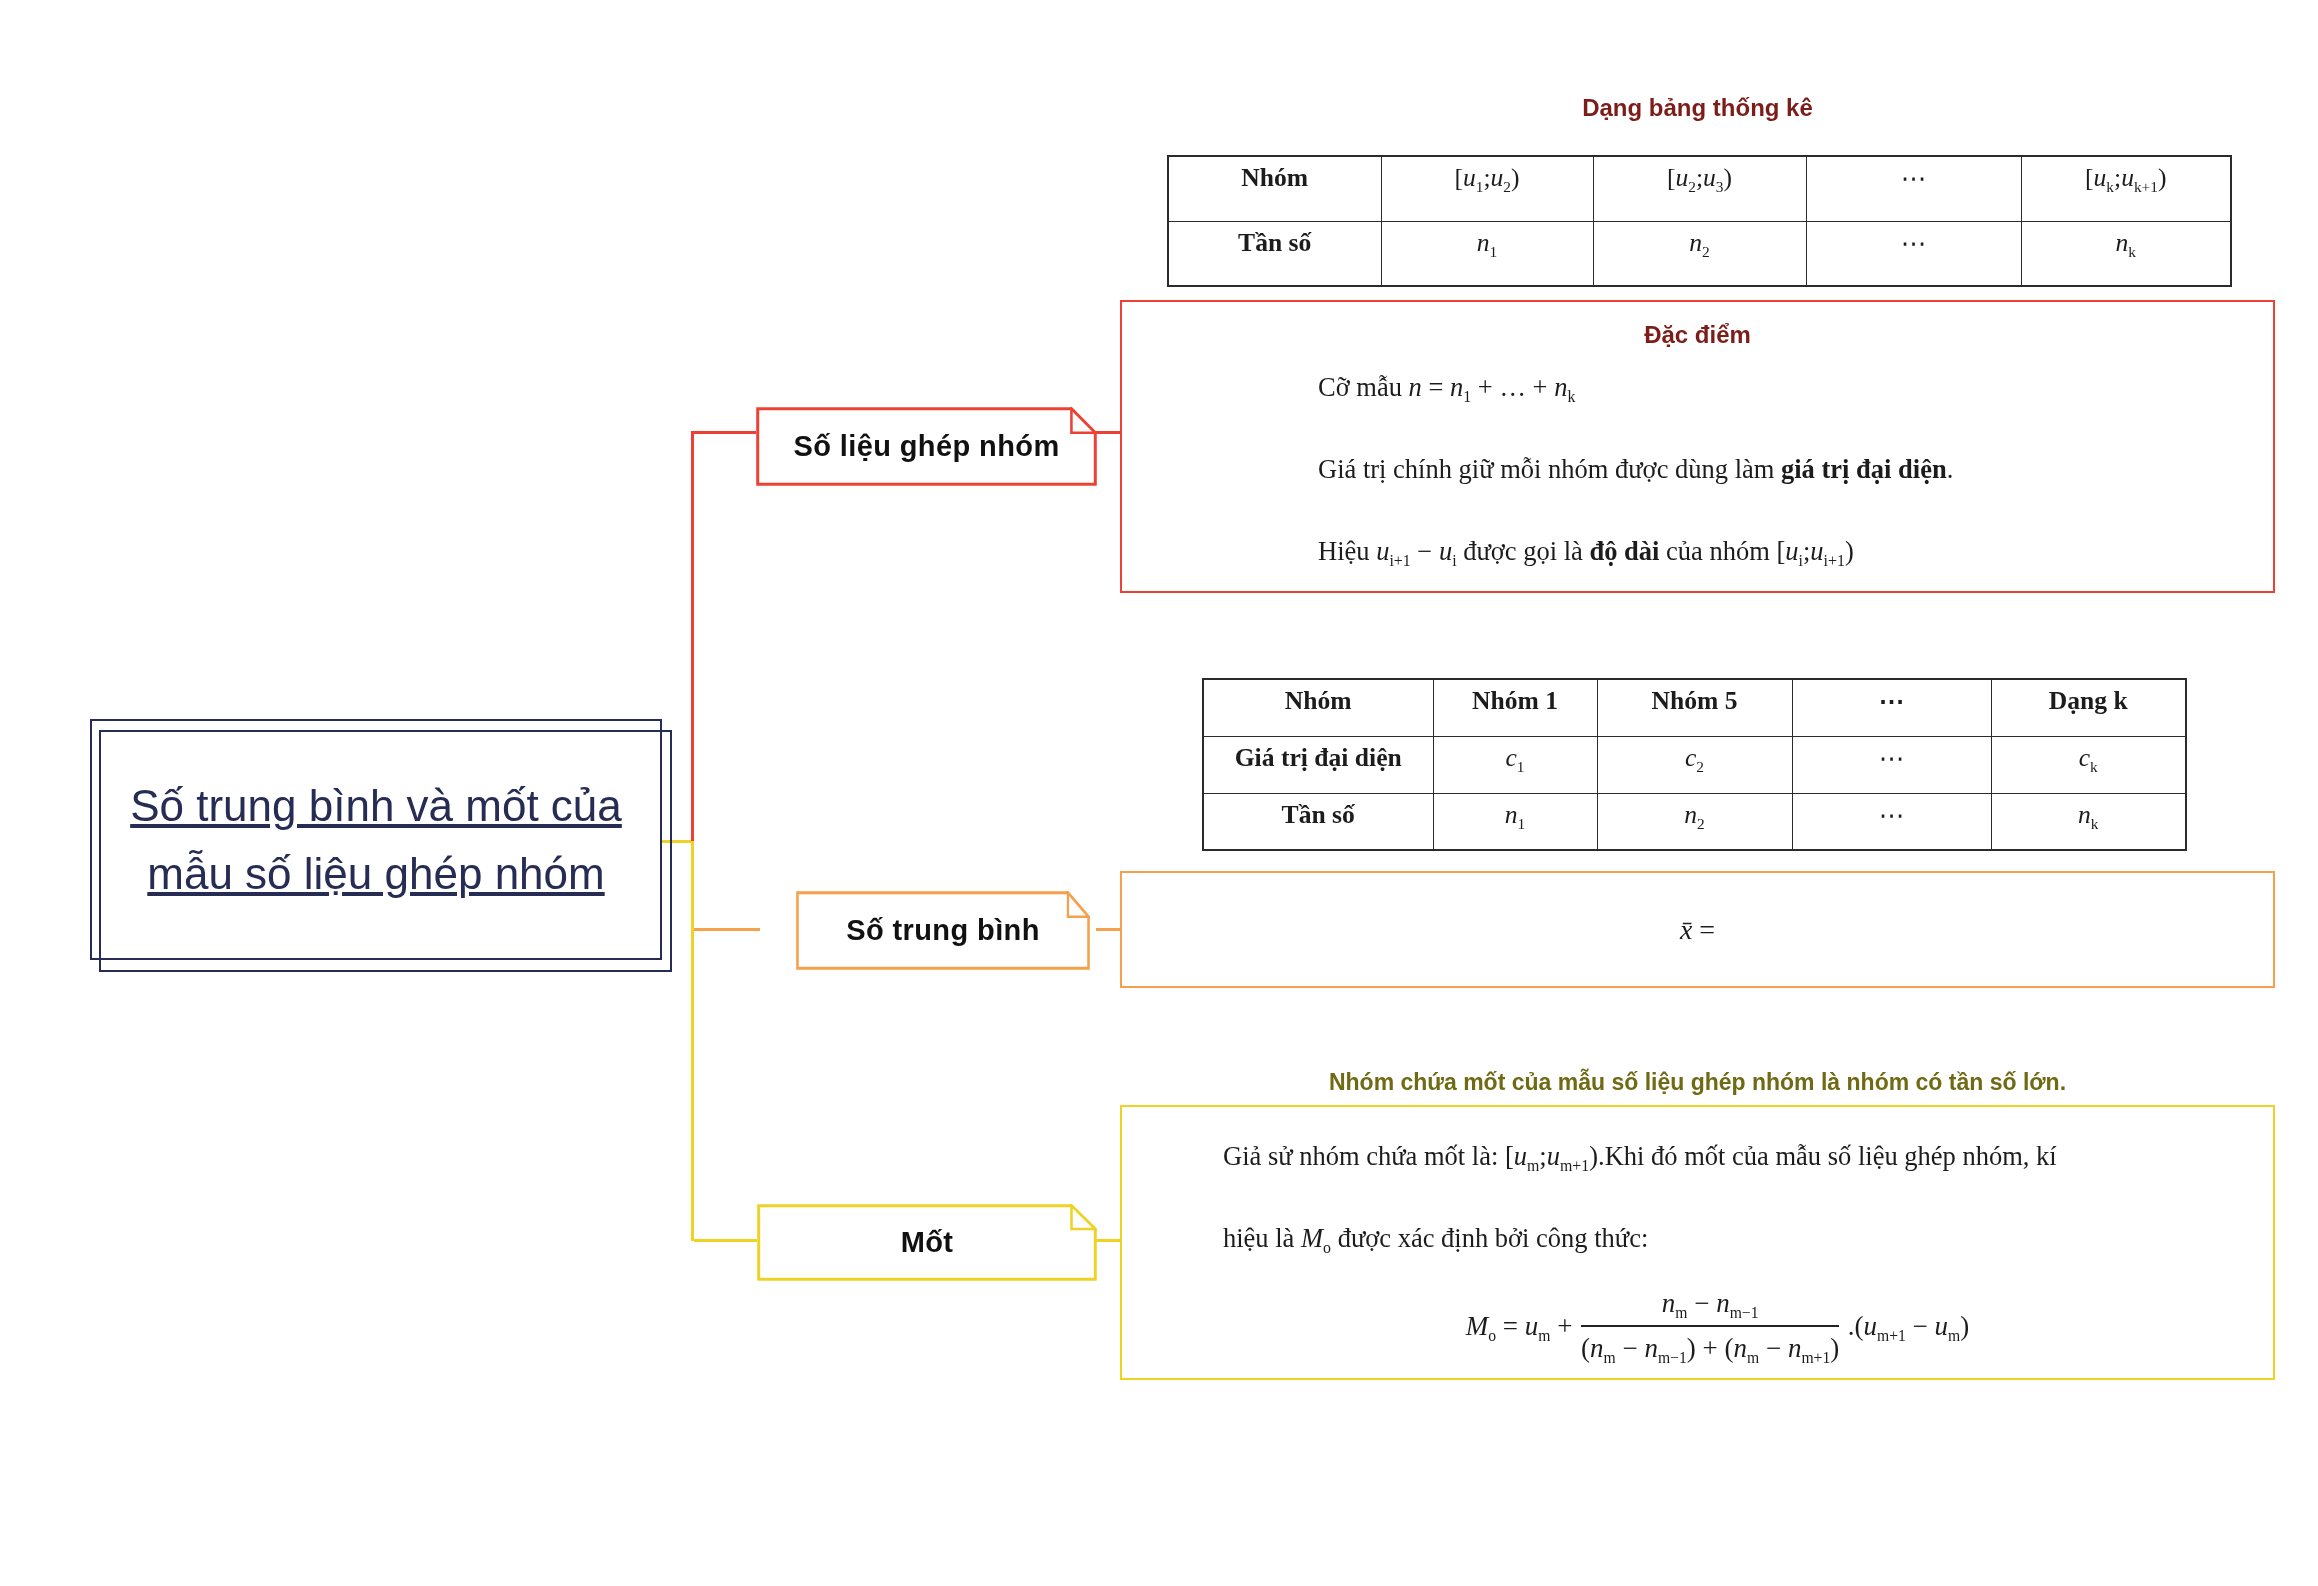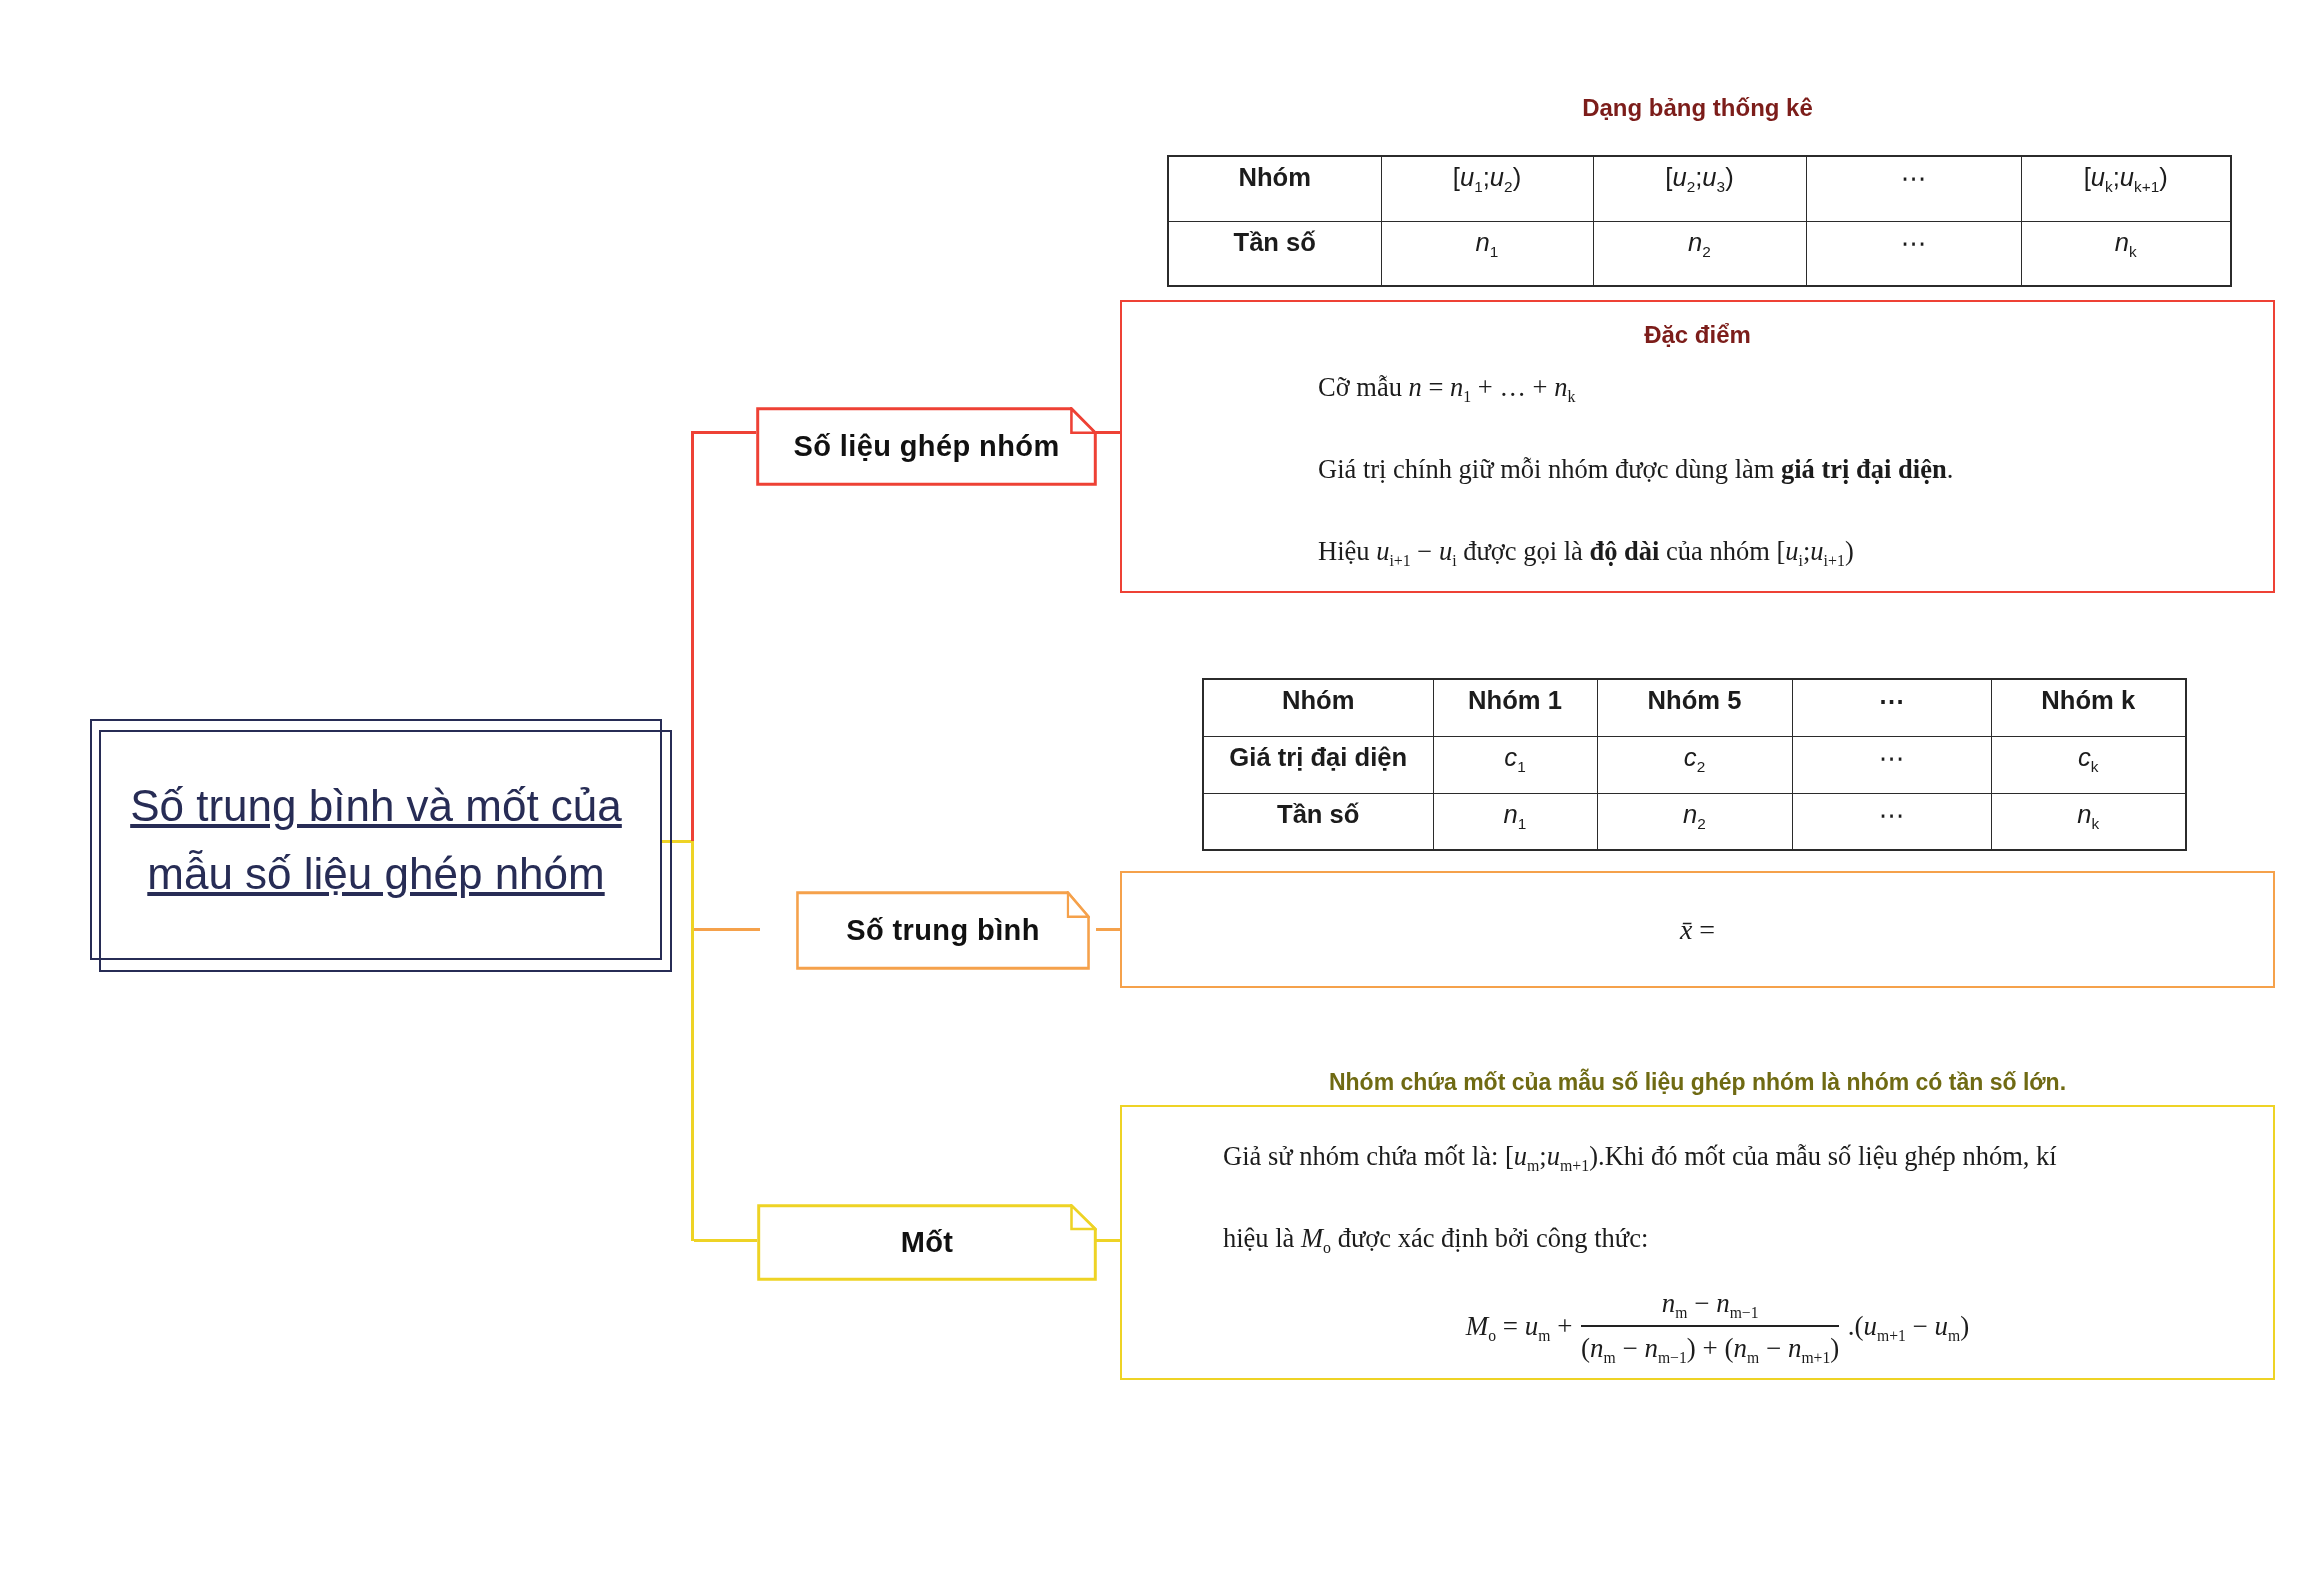--- a/index.html
+++ b/index.html
@@ -65,21 +65,21 @@
   
   .serif{font-family:"Liberation Serif",serif;font-size:26.5px;color:var(--ink);}
   .serif sub{font-size:60%;line-height:0;}
   .mathline{position:absolute;white-space:nowrap;}
 
   
   table{border-collapse:collapse;table-layout:fixed;background:#fff;
         border:2.6px solid var(--tborder);position:absolute;z-index:2;}
   td{
     border:1.7px solid var(--tborder);text-align:center;vertical-align:top;
-    padding-top:6px;font-family:Liberation Sans, sans-serif;font-size:25.6px;color:var(--ink);
+    padding-top:6px;font-family:Liberation Serif, serif;font-size:25.6px;color:var(--ink);
   }
   td sub{font-size:60%;line-height:0;}
   .t1 td:first-child{font-weight:700;}
   .t2 td:first-child{font-weight:700;}
   .t2 tr:first-child td{font-weight:700;}
   .t1 tr{height:65px;}
   .t2 tr{height:57px;}
 
   
   .formula{
@@ -182,21 +182,21 @@
       <col style="width:195px">
       <col style="width:199px">
       <col style="width:195px">
     </colgroup>
   <tbody>
       <tr>
         <td>Nhóm</td>
         <td>Nhóm 1</td>
         <td>Nhóm 5</td>
         <td>⋯</td>
-        <td>Nhóm k</td>
+        <td>Dạng k</td>
       </tr>
       <tr>
         <td>Giá trị đại diện</td>
         <td><i>c</i><sub>1</sub></td>
         <td><i>c</i><sub>2</sub></td>
         <td>⋯</td>
         <td><i>c</i><sub>k</sub></td>
       </tr>
       <tr>
         <td>Tần số</td>

